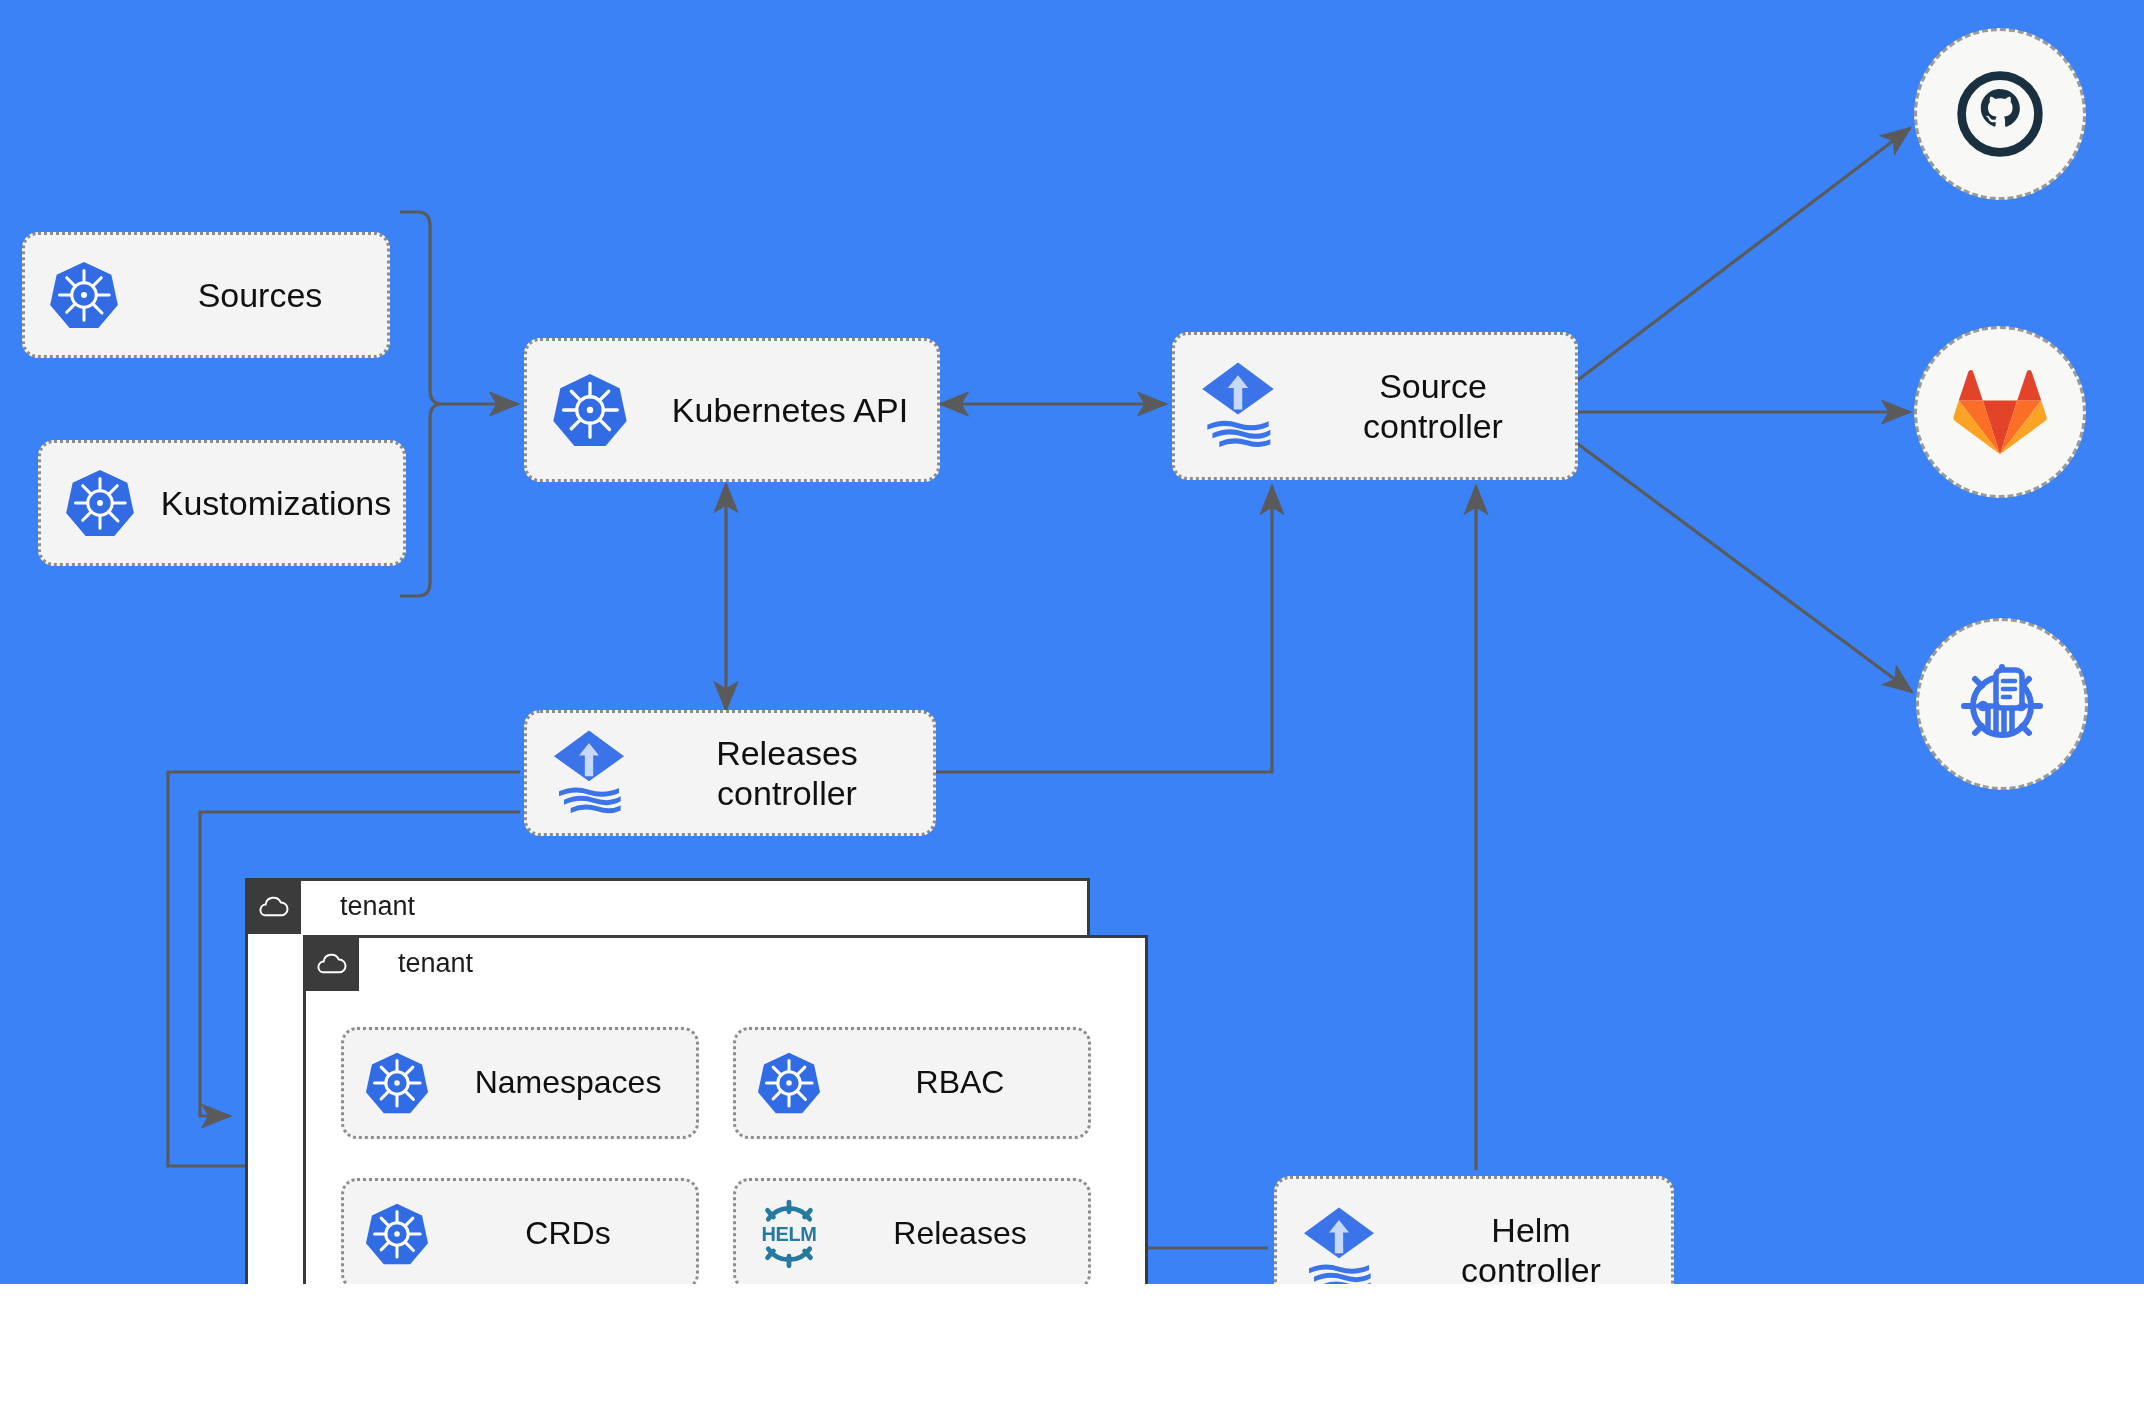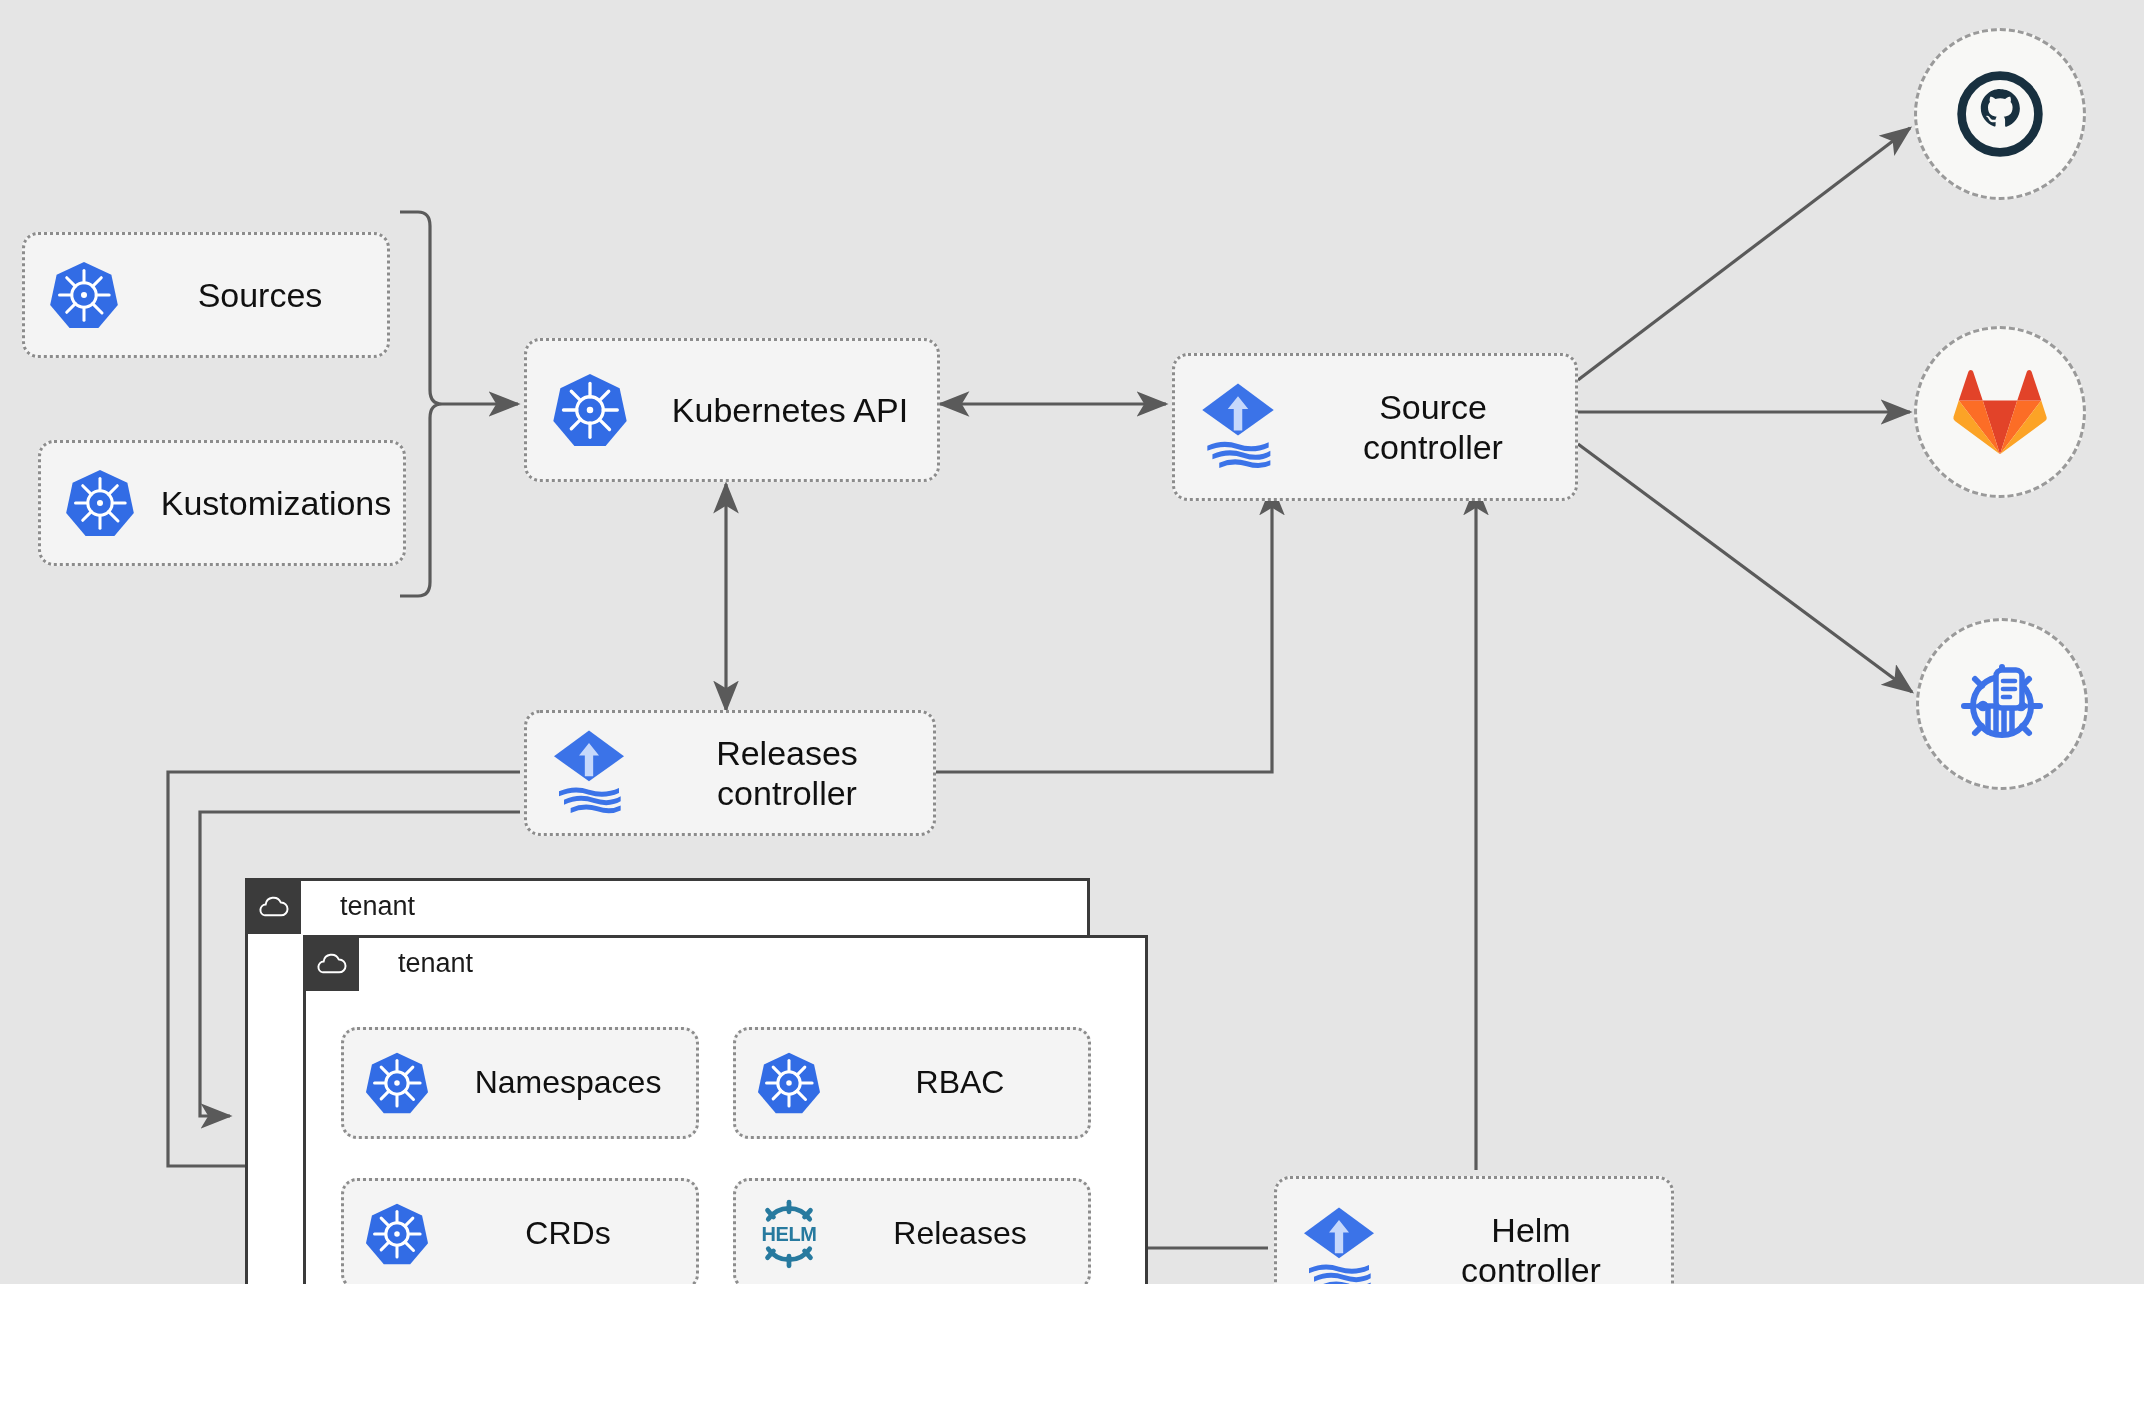--- a/index.html
+++ b/index.html
@@ -9,21 +9,21 @@
     background: #ffffff;
   }
   body {
     font-family: "Liberation Sans", sans-serif;
     -webkit-font-smoothing: antialiased;
   }
   #canvas {
     position: relative;
     width: 2144px;
     height: 1284px;
-    background: #e5e5e5;
+    background: #3b82f6;
     overflow: hidden;
   }
   svg.edges {
     position: absolute;
     left: 0;
     top: 0;
     width: 2144px;
     height: 1407px;
     pointer-events: none;
   }
@@ -205,21 +205,21 @@
           <line x1="26" y1="26" x2="38" y2="38"></line>
             <line x1="62" y1="62" x2="75" y2="75"></line>
           <line x1="74" y1="26" x2="62" y2="38"></line>
             <line x1="38" y1="62" x2="26" y2="74"></line>
         </g>
       </svg>
     </span>
     <span class="lbl">Kubernetes API</span>
   </div>
 
-  <div class="node" style="left:1172px; top:353px; width:406px; height:148px;">
+  <div class="node" style="left:1172px; top:332px; width:406px; height:148px;">
     <span class="ico" style="width:126px;">
       <svg width="86" height="92" viewBox="0 0 100 108" aria-hidden="true">
         <path d="M50 3 L92 34 L50 64 L8 34 Z" fill="#3b73e8"></path>
         <path d="M50 18 L62 33 L55 33 L55 58 L45 58 L45 33 L38 33 Z" fill="#c6d8fb"></path>
         <g fill="#3b73e8">
           <path d="M14 76 Q32 68 50 74 Q68 80 86 72 L86 78 Q68 86 50 80 Q32 74 14 82 Z"></path>
           <path d="M20 86 Q38 78 56 84 Q74 90 88 82 L88 88 Q74 96 56 90 Q38 84 20 92 Z"></path>
           <path d="M28 96 Q44 89 60 94 Q76 99 88 93 L88 99 Q76 105 60 100 Q44 95 28 102 Z"></path>
         </g>
       </svg>

